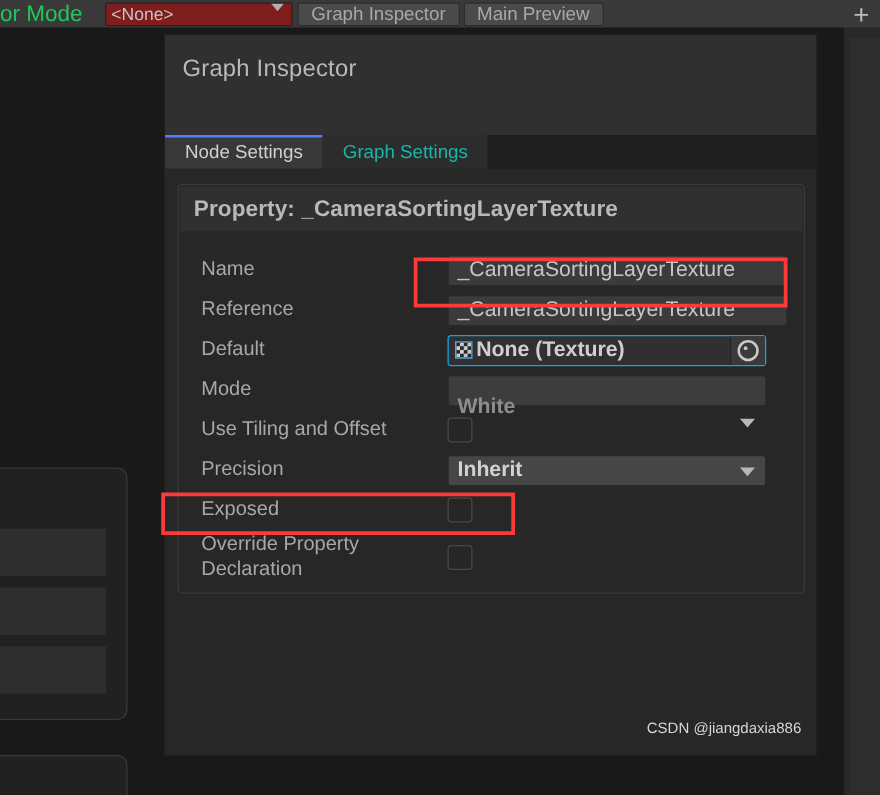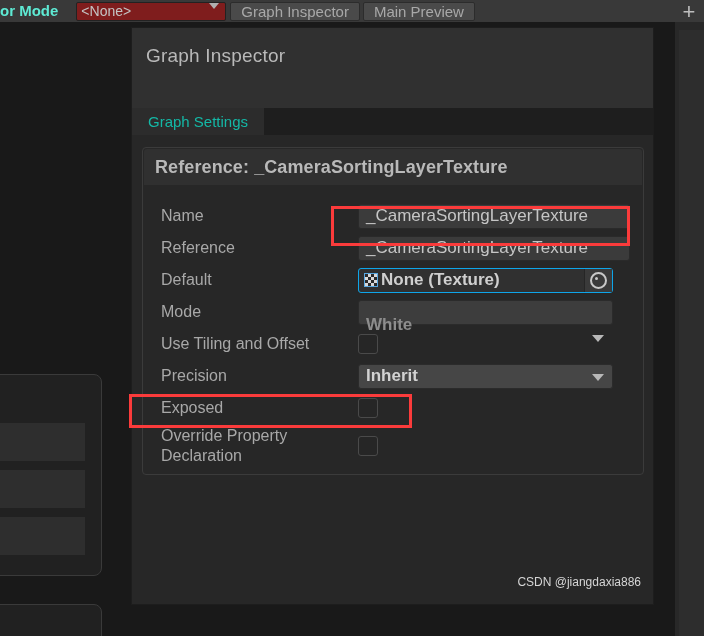--- a/index.html
+++ b/index.html
@@ -47,26 +47,25 @@
   .toolbar {
     position: absolute;
     left: 0; top: 0;
     width: 704px; height: 22px;
     background: #393939;
     display: flex;
     align-items: flex-end;
     overflow: hidden;
   }
   .tb-label {
-    color: #5eead4;
-    font-size: 15px;
+    color: #22c55e;
+    font-size: 18px;
     line-height: 16px;
     padding: 0 6px 3px 0;
     white-space: nowrap;
-    font-weight: bold;
   }
   .tb-dropdown {
     position: relative;
     height: 19px;
     min-width: 150px;
     margin: 0 4px 1px 12px;
     background: #7f1d1d;
     border: 1px solid #222;
     border-radius: 2px;
     display: flex;
@@ -409,28 +408,31 @@
     <div class="tb-btn">Graph Inspector</div>
     <div class="tb-btn">Main Preview</div>
     <div class="tb-plus">+</div>
   </div>
 
   <div class="inspector">
     <div class="inspector-header"></div>
     <div class="inspector-title">Graph Inspector</div>
 
     <div class="tabstrip">
+      <div class="tab active">
+        <span>Node Settings</span>
+      </div>
       <div class="tab inactive">
         <span>Graph Settings</span>
       </div>
     </div>
 
     <div class="prop-card">
       <div class="prop-card-header">
-        <span>Reference: _CameraSortingLayerTexture</span>
+        <span>Property: _CameraSortingLayerTexture</span>
       </div>
 
       <div class="rows">
 
         <div class="row">
           <div class="row-label">Name</div>
           <div class="row-field">
             <div class="txt-input">
               <span>_CameraSortingLayerTexture</span>
             </div>

